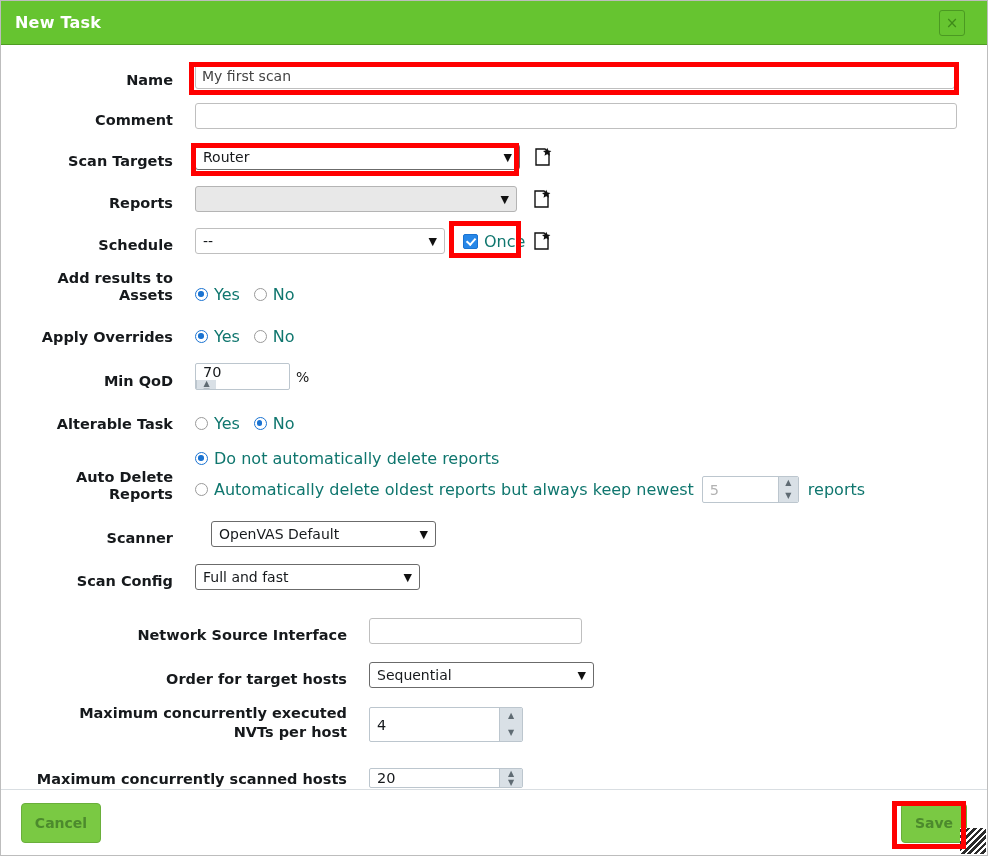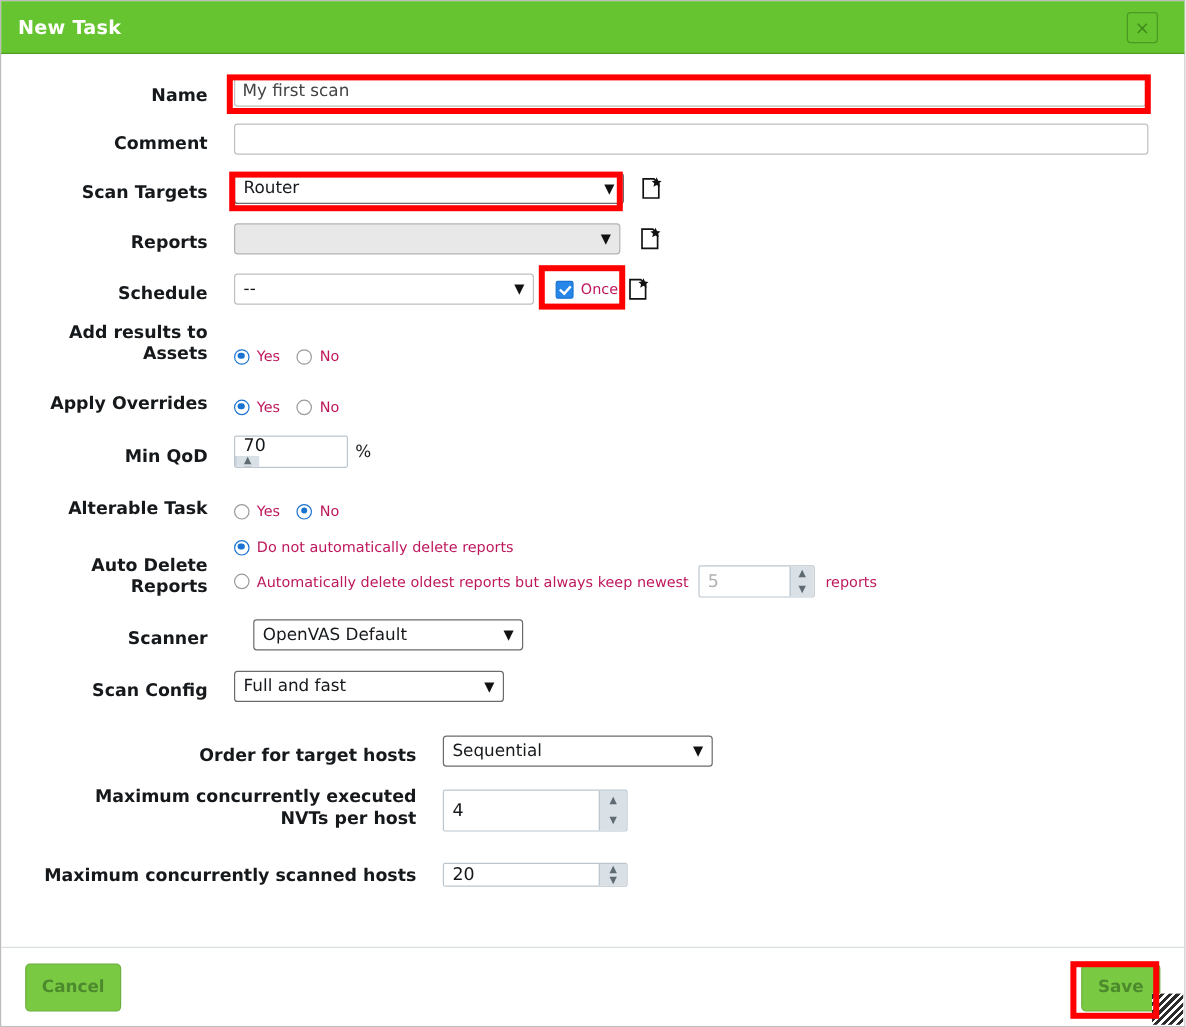--- a/index.html
+++ b/index.html
@@ -197,21 +197,21 @@
     border-color: #1a73d2;
   }
   .radio.on::after {
     content: "";
     position: absolute;
     left: 2.2px; top: 2.2px;
     width: 5.4px; height: 5.4px;
     border-radius: 50%;
     background: #1a73d2;
   }
-  .radio-label { font-size: 12px; color: #be185d; }
+  .radio-label { font-size: 16px; color: #0f766e; }
 
   
   .check-item {
     display: flex;
     align-items: center;
     cursor: pointer;
     white-space: nowrap;
   }
   .cbox {
     width: 15px; height: 15px;
@@ -468,20 +468,26 @@
     <div class="row" style="margin-bottom:24px;">
       <div class="label">Scan Config</div>
       <div class="field">
         <div class="sel" style="width:225px;">
           <span>Full and fast</span>
           <span class="arrow">▼</span>
         </div>
       </div>
     </div>
 
+    <div class="row" style="margin-bottom:14px;">
+      <div class="label wide">Network Source Interface</div>
+      <div class="field">
+        <input type="text" style="width: 213px;" value="">
+      </div>
+    </div>
 
     <div class="row" style="margin-bottom:15px;">
       <div class="label wide">Order for target hosts</div>
       <div class="field">
         <div class="sel" style="width:225px;">
           <span>Sequential</span>
           <span class="arrow">▼</span>
         </div>
       </div>
     </div>

